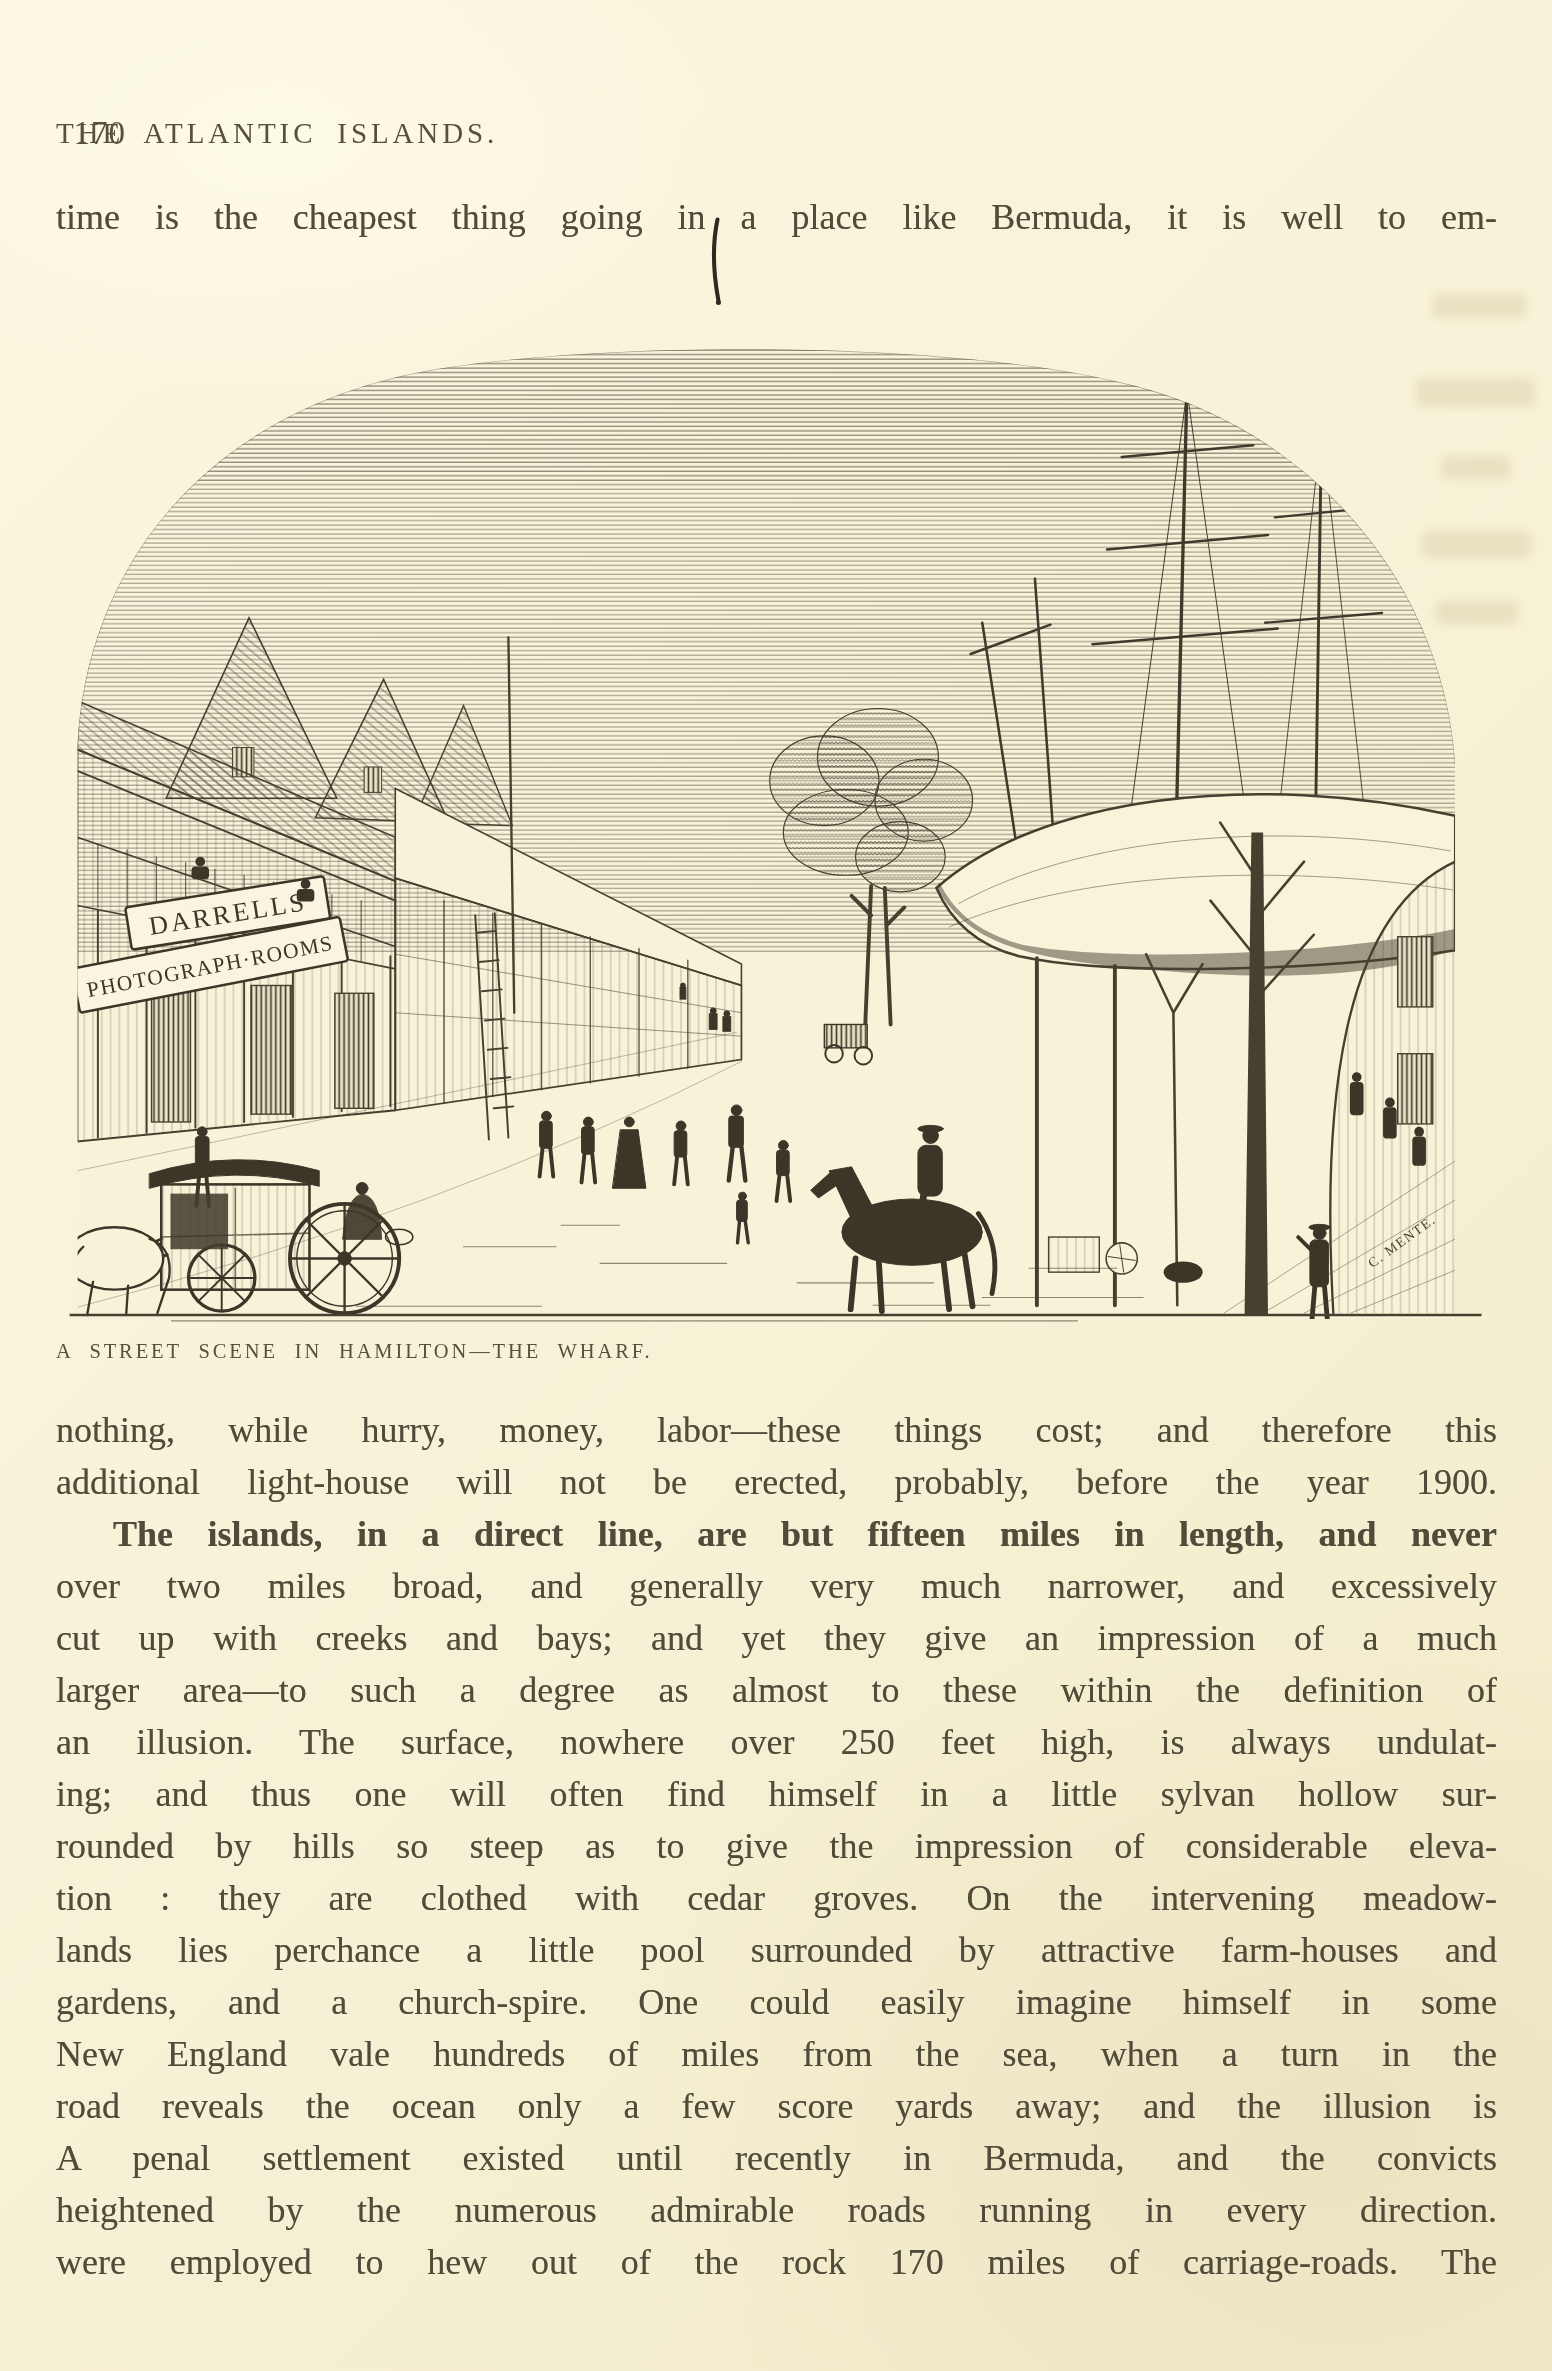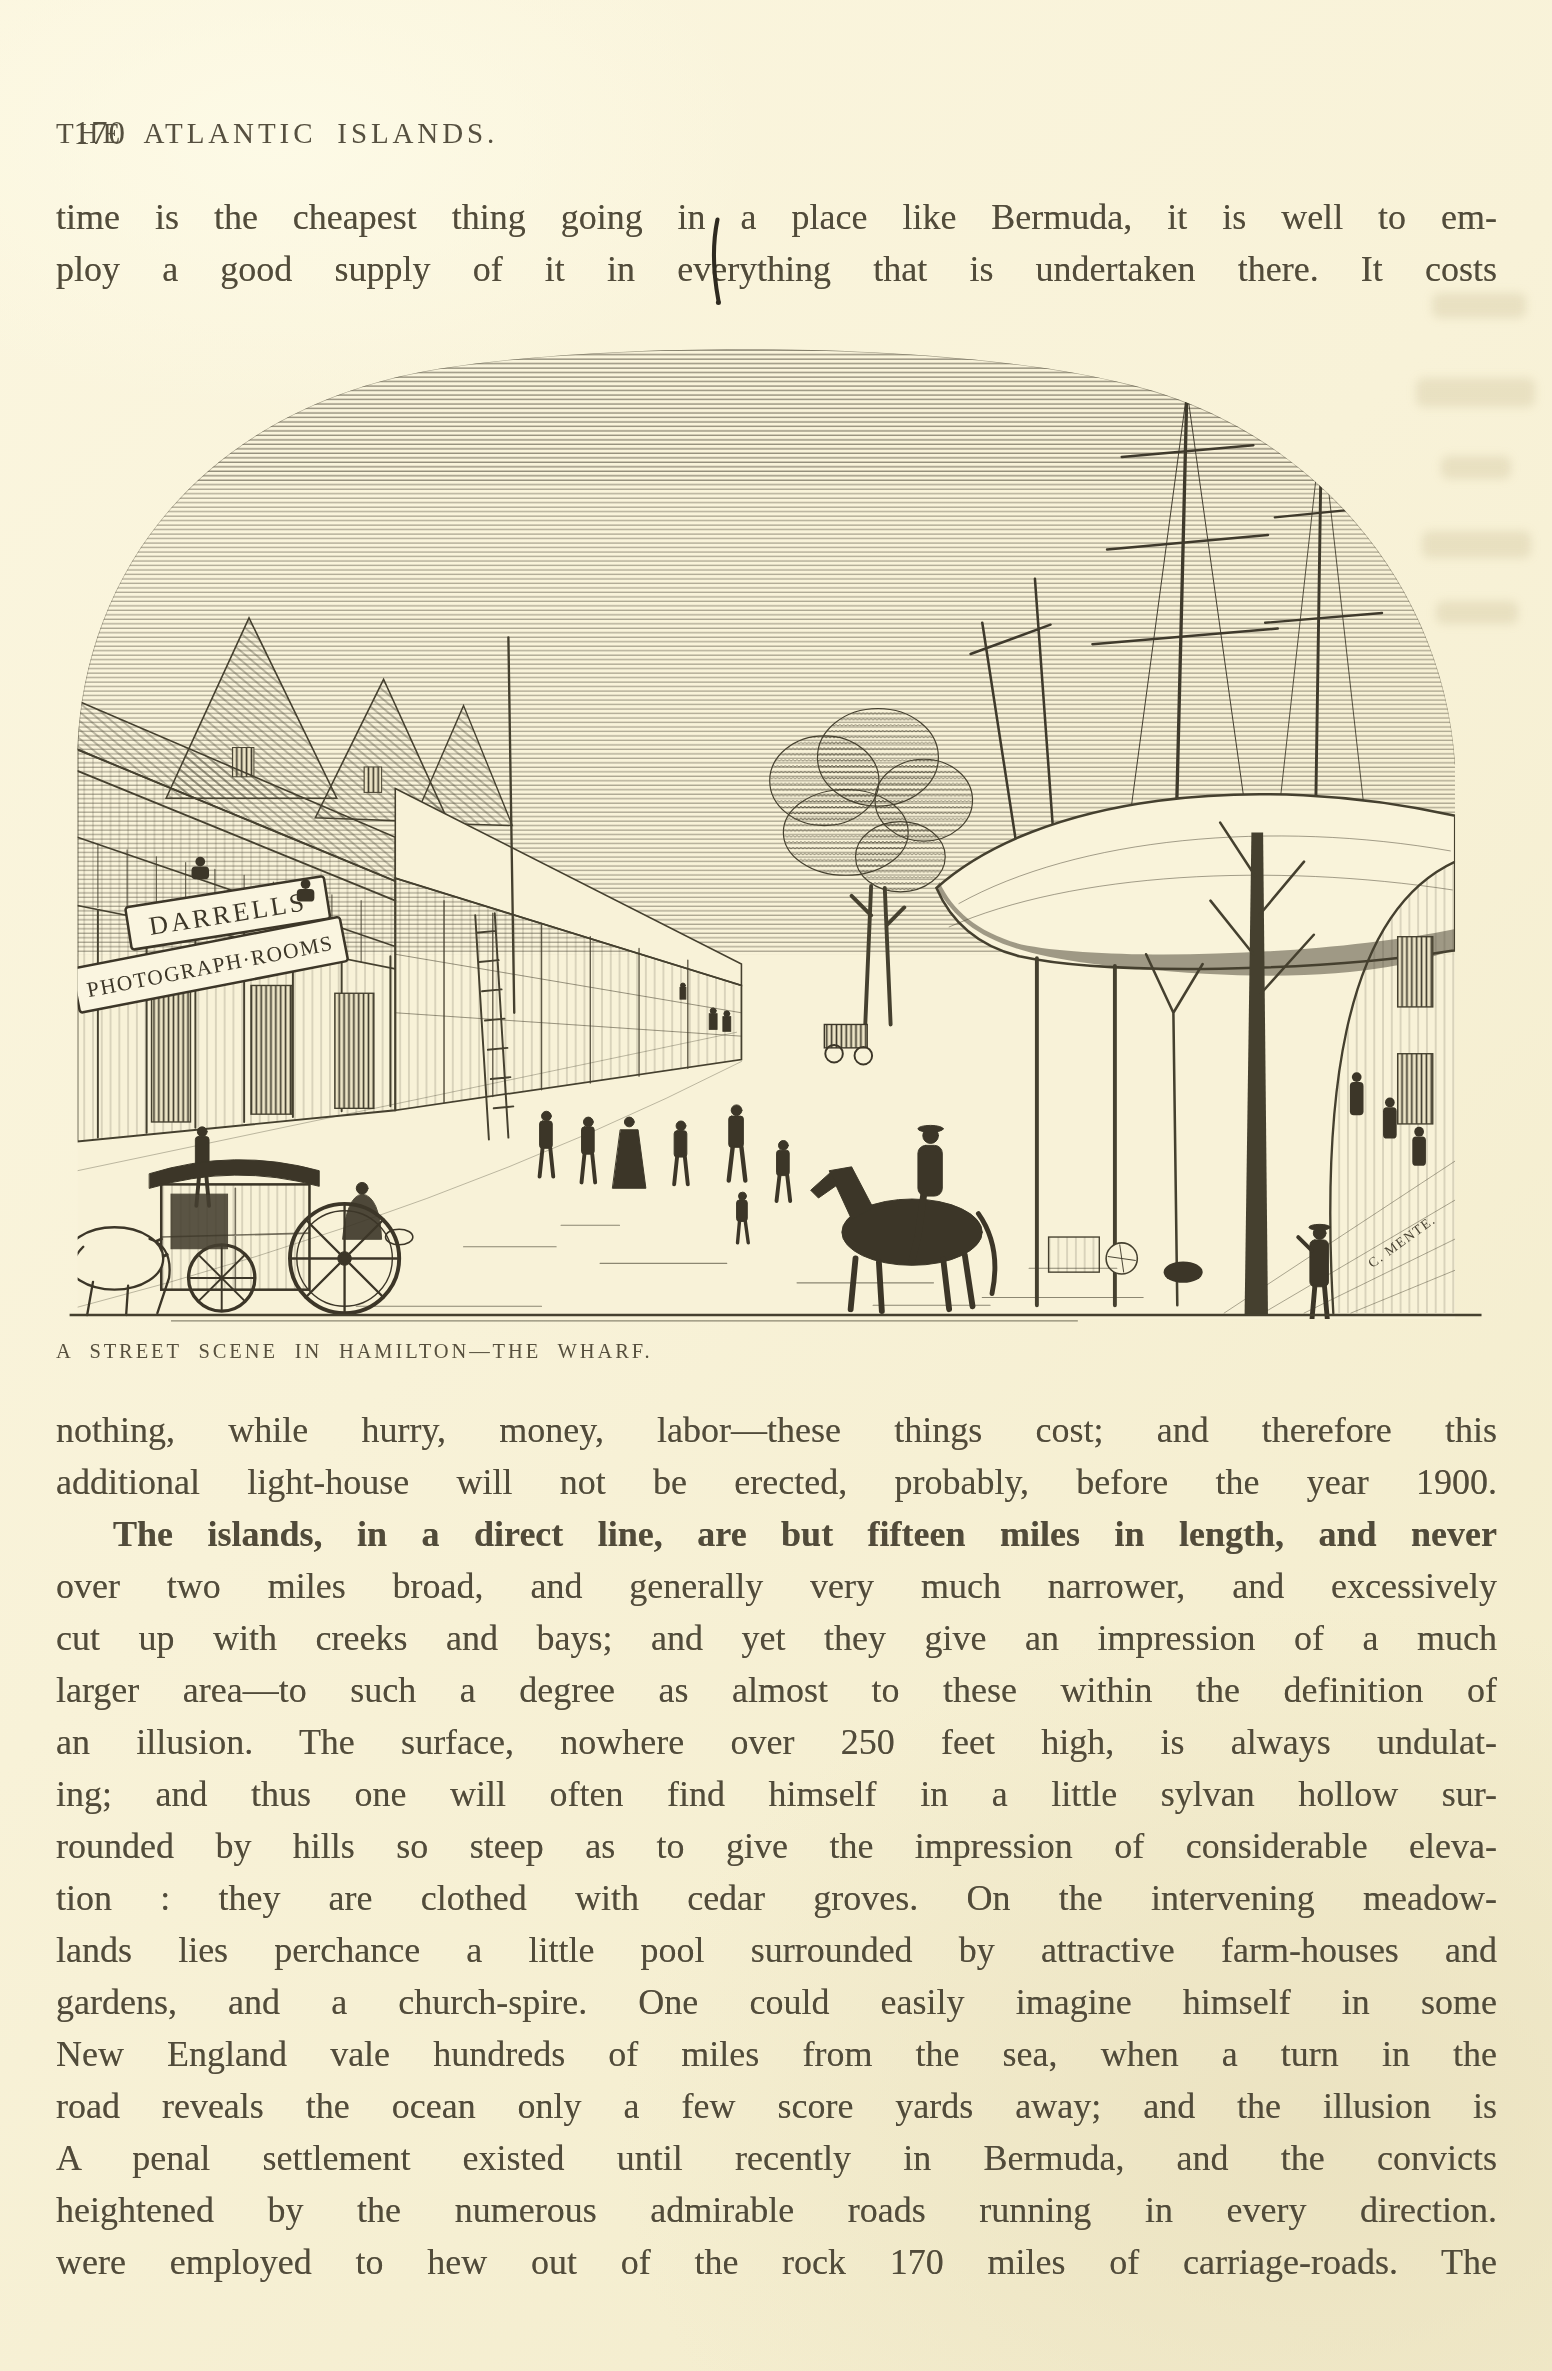--- a/index.html
+++ b/index.html
@@ -41,21 +41,20 @@
 
 <div class="page">
 
   <div class="hdr-row">
     <div class="page-num">170</div>
     <div class="running-head">THE ATLANTIC ISLANDS.</div>
   </div>
 
   <div class="textblock intro">
     <div class="line">time is the cheapest thing going in a place like Bermuda, it is well to em-</div>
-    <div class="line">ploy a good supply of it in everything that is undertaken there. It costs</div>
   </div>
 
   <svg class="blemish" width="29" height="90" viewBox="0 0 30 92">
     <path d="M16 2 C 11 26 11 54 17 86" stroke="#2e2a20" stroke-width="4.2" fill="none" stroke-linecap="round"></path>
     <circle cx="17" cy="88" r="2.6" fill="#2e2a20"></circle>
   </svg>
 
   <svg class="engraving" width="1448" height="995" viewBox="0 0 1485 1020" role="img" aria-label="Engraved street scene in Hamilton, Bermuda: verandaed wooden buildings on the left with Darrells Photograph Rooms sign, pedestrians and a mounted rider in the street, a carriage in the left foreground, and a broad wharf awning with ship masts on the right.">
     <defs>
       <pattern id="skyhatch" width="7" height="4.6" patternUnits="userSpaceOnUse">

